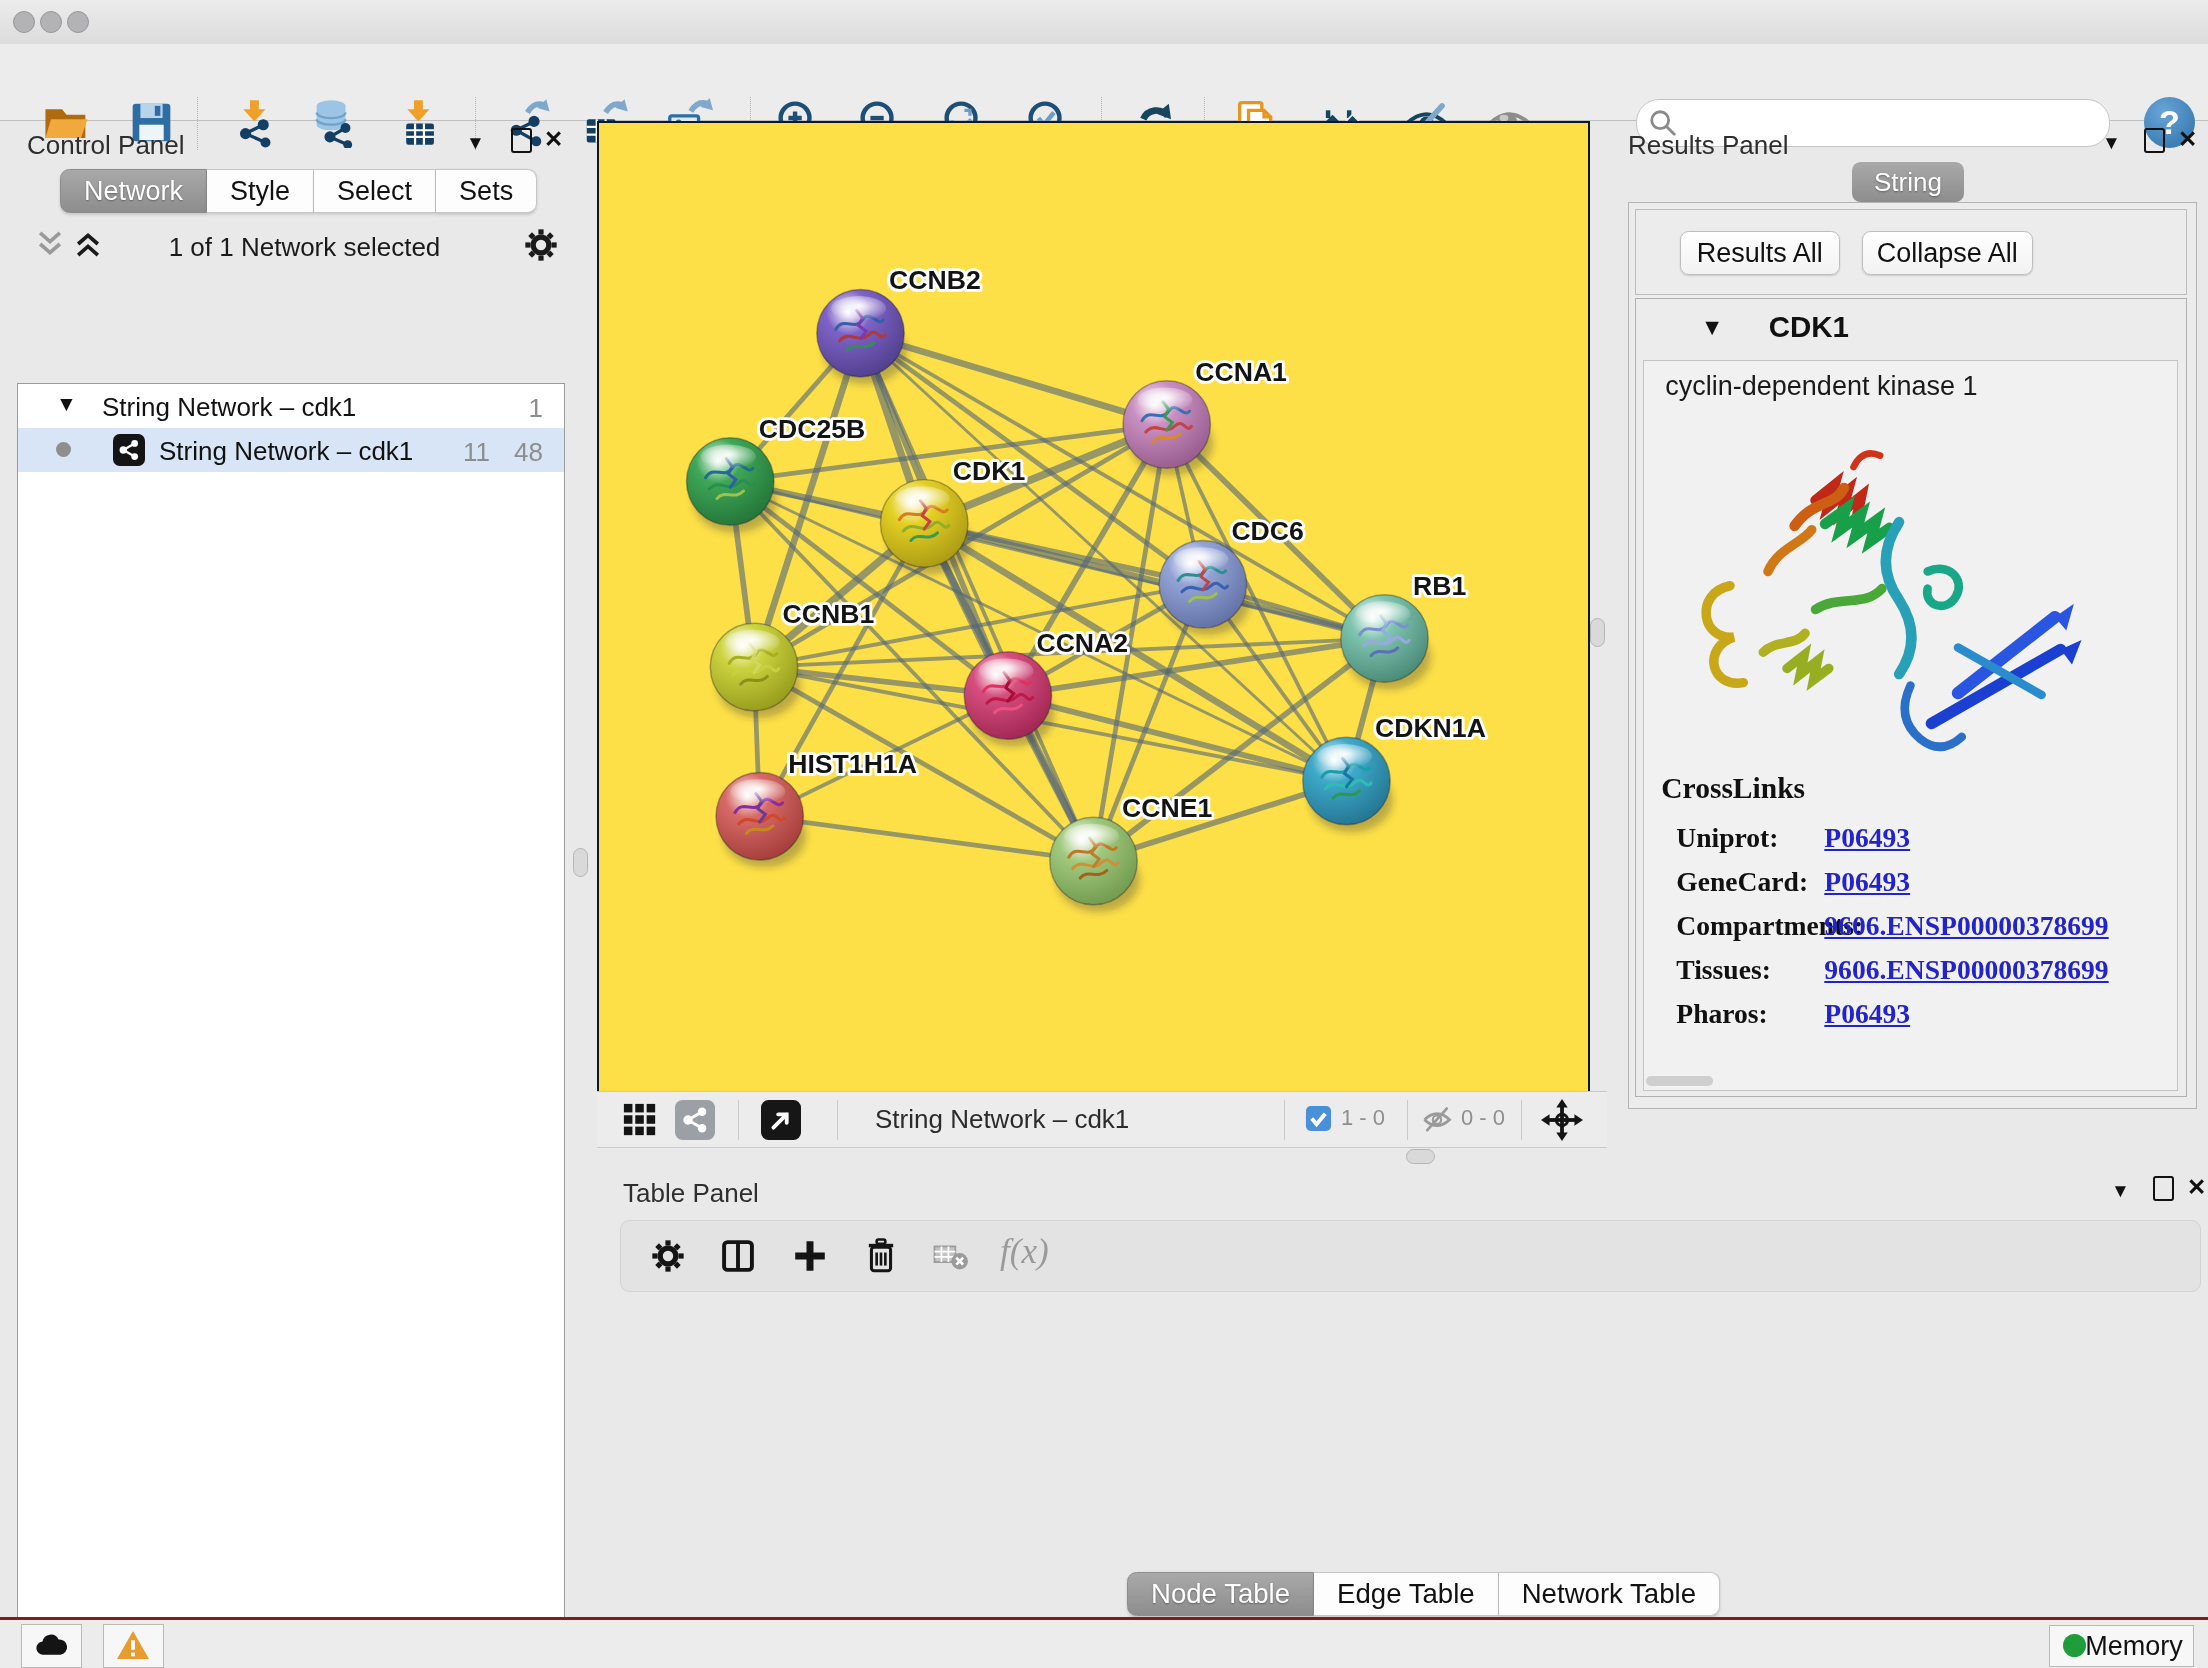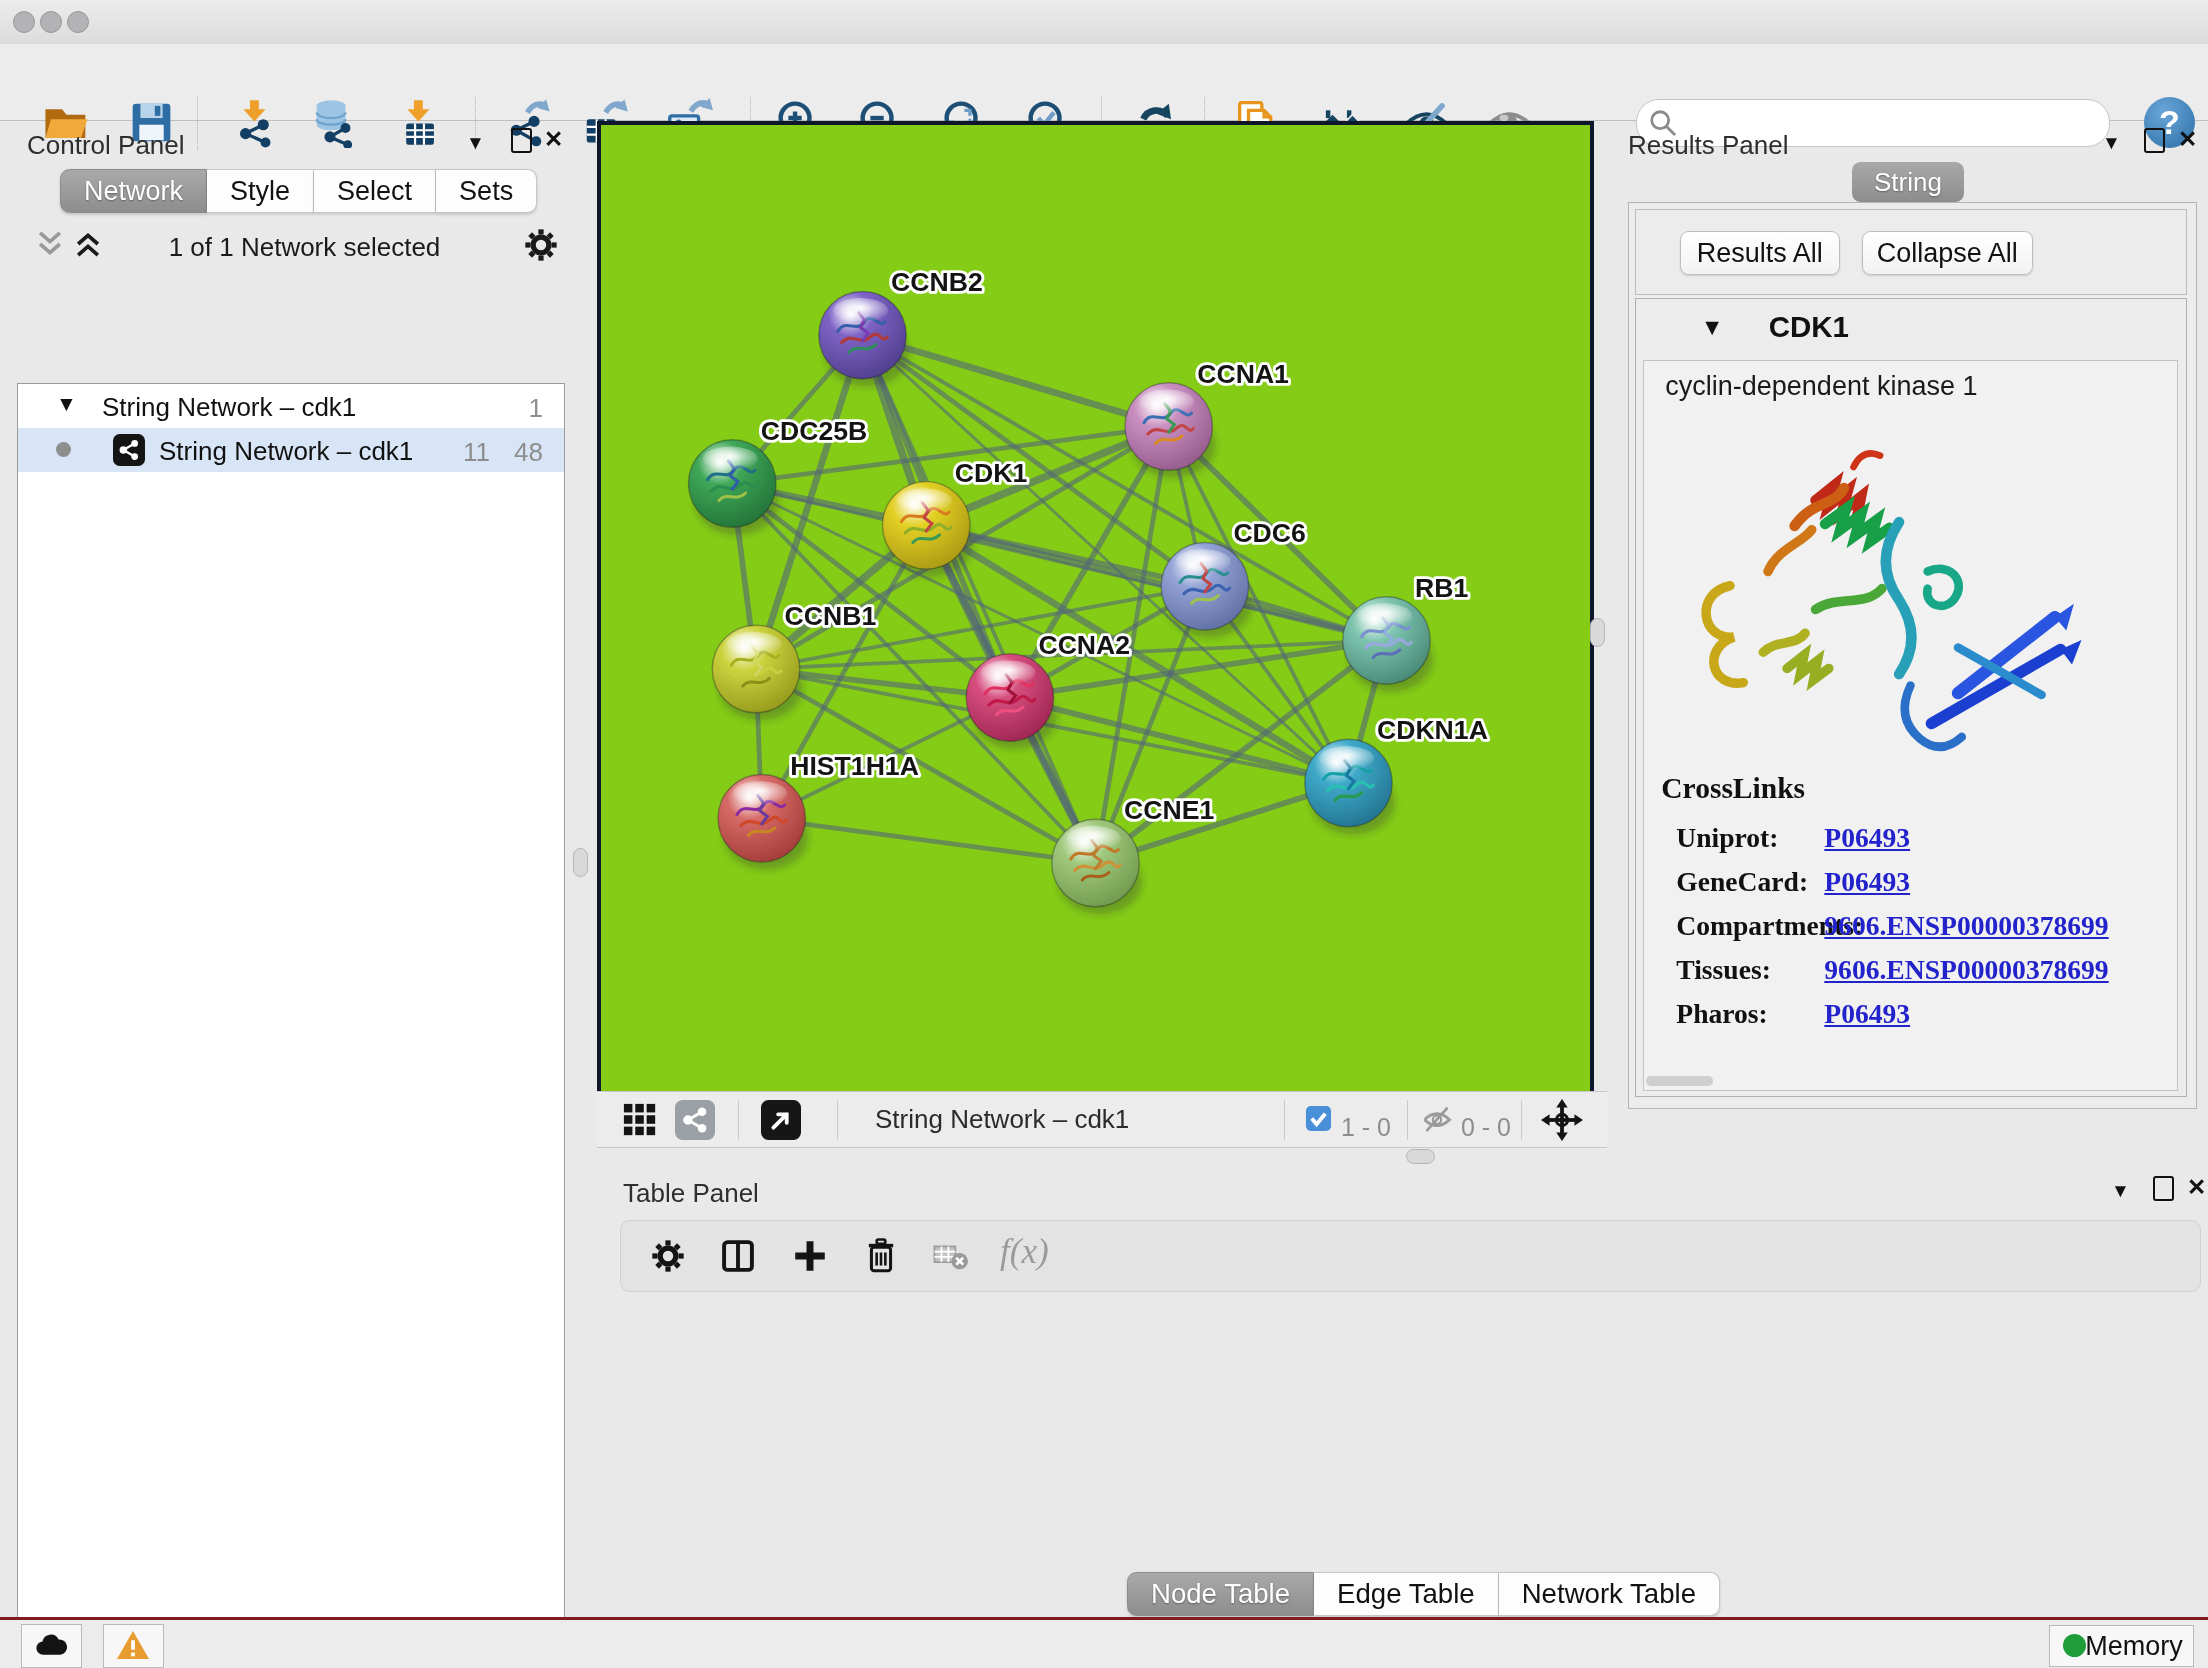--- a/index.html
+++ b/index.html
@@ -40,27 +40,27 @@
   .seg .tab.active{background:linear-gradient(#a9a9a9,#8d8d8d);color:#fff;border-color:#8d8d8d;
       text-shadow:0 1px 1.9px rgba(0,0,0,.35);}
   
   .treebox{position:absolute;left:17px;top:263px;width:546px;height:1316px;background:#fff;
       border:1.9px solid #9a9a9a;}
   .tree-row{position:relative;width:100%;height:44px;font-size:26px;color:#111;cursor:pointer;}
   .tree-row.selected{background:#d8e5f6;}
   .tree-count{position:absolute;top:8.6px;color:#8e8e8e;}
   .netico{position:absolute;width:32px;height:32px;border-radius:6.7px;background:#141414;}
   
-  .canvas{left:597px;top:121px;width:989px;height:970px;background:#84cc16;border:4px solid #0f172a;}
+  .canvas{left:597px;top:121px;width:989px;height:970px;background:#fde047;border:2px solid #0f172a;}
   .node-label{font:600 28px "Liberation Sans",sans-serif;fill:#141414;stroke:#ffffff;
       stroke-width:6px;paint-order:stroke;stroke-linejoin:round;}
   .view-toolbar{left:597px;top:1091px;width:1010px;height:55px;background:#ececec;
       border-top:1px solid #c9c9c9;border-bottom:1px solid #c9c9c9;}
   .vt-sep{position:absolute;top:7.6px;height:40px;width:0;border-left:1px solid #c9c9c9;}
-  .vt-count{position:absolute;top:13.3px;font-size:25px;color:#8e8e8e;margin-top:8px;}
+  .vt-count{position:absolute;top:13.3px;font-size:22px;color:#8e8e8e;}
   .handle{position:absolute;background:#d9d9d9;border:1px solid #b5b5b5;border-radius:7.6px;cursor:pointer;}
   
   .rp-box{position:absolute;left:1628px;top:202px;width:567px;height:905px;
       background:#ececec;border:1.9px solid #b5b5b5;}
   .rp-btn{position:absolute;height:42px;background:linear-gradient(#ffffff,#f2f2f2);
       border:1px solid #bdbdbd;border-radius:8.6px;font-size:27px;color:#111;text-align:center;
       line-height:42px;cursor:pointer;box-shadow:0 1px 1.9px rgba(0,0,0,.15);}
   .entry-box{position:absolute;left:5.7px;top:95px;width:550px;height:797px;
       background:#ececec;border:1px solid #b0b0b0;}
   .entry-inner{position:absolute;left:7.6px;top:61px;width:533px;height:729px;

